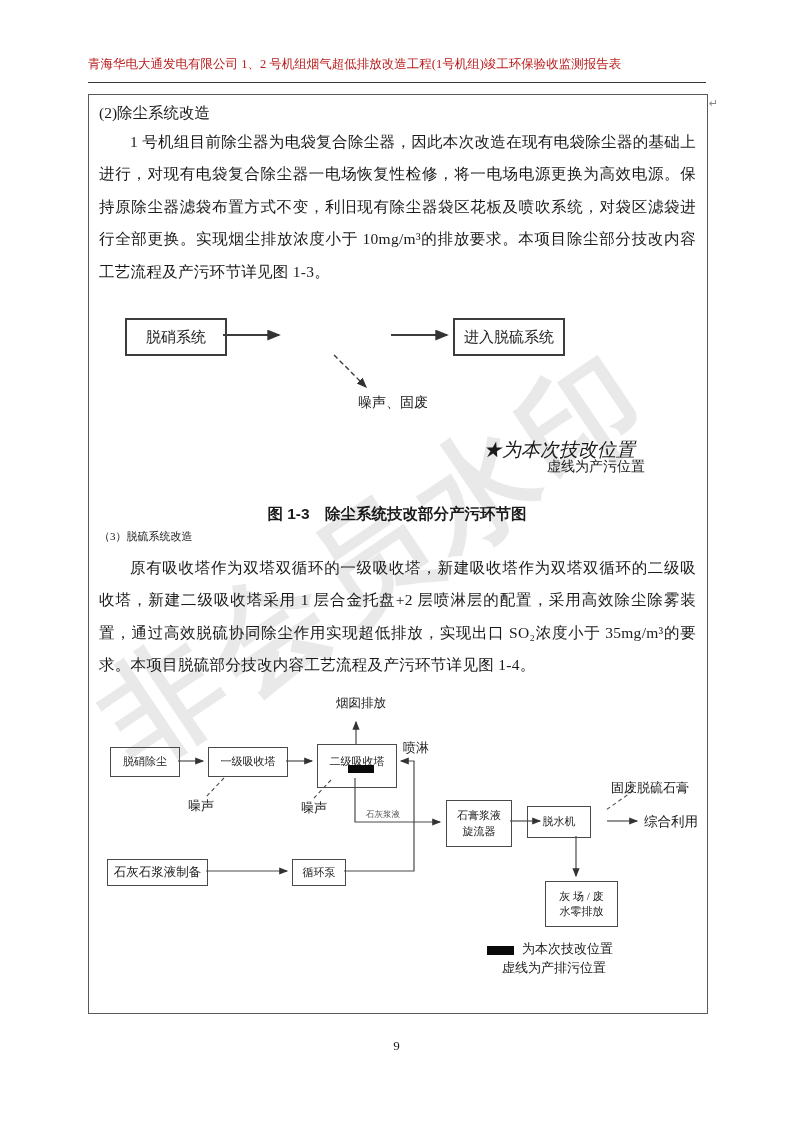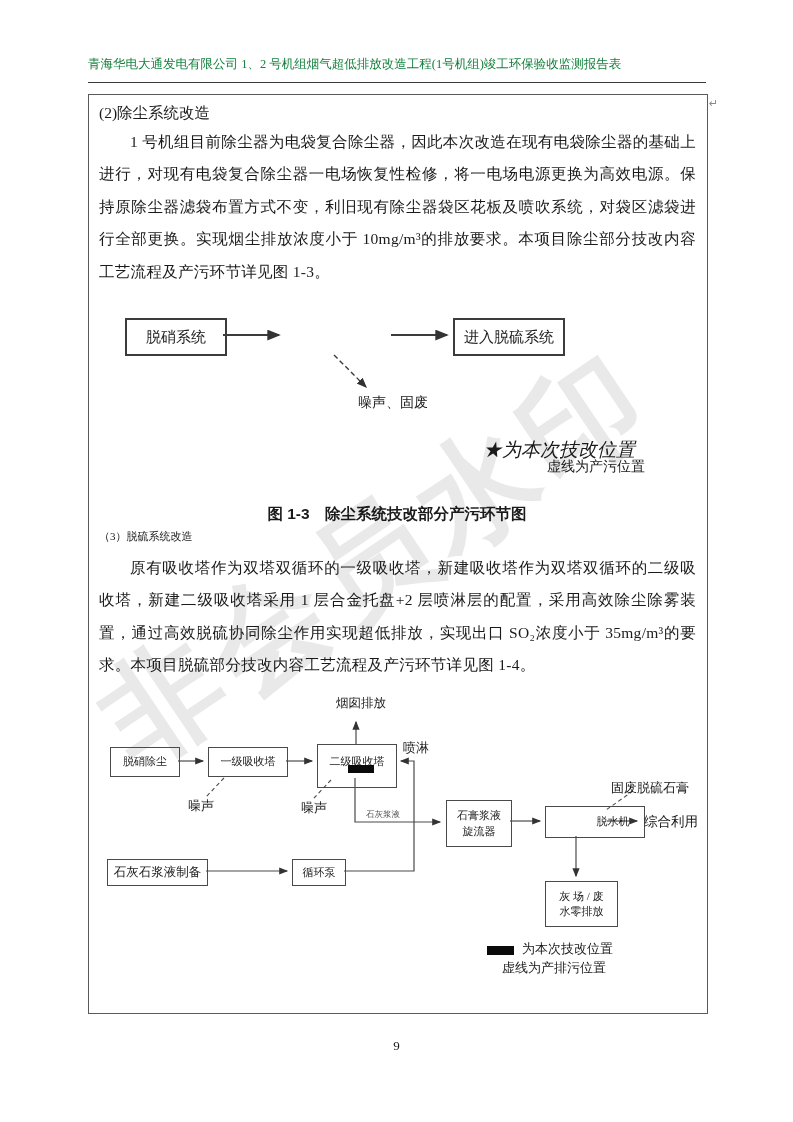--- a/index.html
+++ b/index.html
@@ -11,21 +11,21 @@
   }
   .watermark{
     position:absolute; left:55px; top:460px; width:700px;
     transform:rotate(-34deg); transform-origin:center;
     font-size:118px; letter-spacing:8px; white-space:nowrap;
     color:rgba(120,120,120,0.16); font-weight:bold; z-index:0;
     font-family:"Liberation Sans","DejaVu Sans",sans-serif;
   }
   .hdr{
     position:absolute; left:88px; top:56px; width:618px;
-    font-size:12.5px; color:#15803d; white-space:nowrap; z-index:2;
+    font-size:12.5px; color:#b91c1c; white-space:nowrap; z-index:2;
   }
   .hdr-rule{position:absolute; left:88px; top:82px; width:618px; height:0;
     border-top:1.5px solid #3a3a3a; z-index:2;}
   .frame{position:absolute; left:88px; top:94px; width:618px; height:918px;
     border:1.2px solid #5a5a5a; z-index:1; background:transparent;}
   .pilcrow{position:absolute; left:709px; top:97px; font-size:11px; color:#888; z-index:2;
     font-family:"DejaVu Sans",sans-serif;}
   .h1{position:absolute; left:99px; top:103px; font-size:15.5px; z-index:2;}
   .para{position:absolute; left:99px; width:597px; font-size:15.5px; line-height:32.4px;
     text-align:justify; text-indent:2em; z-index:2; letter-spacing:0.3px;}
@@ -80,21 +80,21 @@
   <div class="bar" style="left:348px;top:765px;width:26px;height:8px;"></div>
   <div class="lbl" style="left:403px;top:739px;">喷淋</div>
   <div class="lbl" style="left:188px;top:797px;">噪声</div>
   <div class="lbl" style="left:301px;top:799px;">噪声</div>
   <div class="lbl-sm" style="left:366px;top:809px;">石灰浆液</div>
 
   <div class="nbox" style="left:446px;top:800px;width:64px;height:45px;">
     <span>石膏浆液</span>
     <span>旋流器</span>
   </div>
-  <div class="nbox" style="left:545px;top:806px;width:62px;height:30px;padding-left:36px;">脱水机</div>
+  <div class="nbox" style="left:527px;top:806px;width:62px;height:30px;">脱水机</div>
   <div class="lbl" style="left:611px;top:779px;">固废脱硫石膏</div>
   <div class="lbl" style="left:644px;top:813px;font-size:13.5px;">综合利用</div>
   <div class="nbox" style="left:107px;top:859px;width:99px;height:25px;font-size:12.5px;">石灰石浆液制备</div>
   <div class="nbox" style="left:292px;top:859px;width:52px;height:25px;">循环泵</div>
   <div class="nbox" style="left:545px;top:881px;width:71px;height:44px;">
     <span>灰 场 / 废</span>
     <span>水零排放</span>
   </div>
 
   <div class="bar" style="left:487px;top:946px;width:27px;height:9px;"></div>

